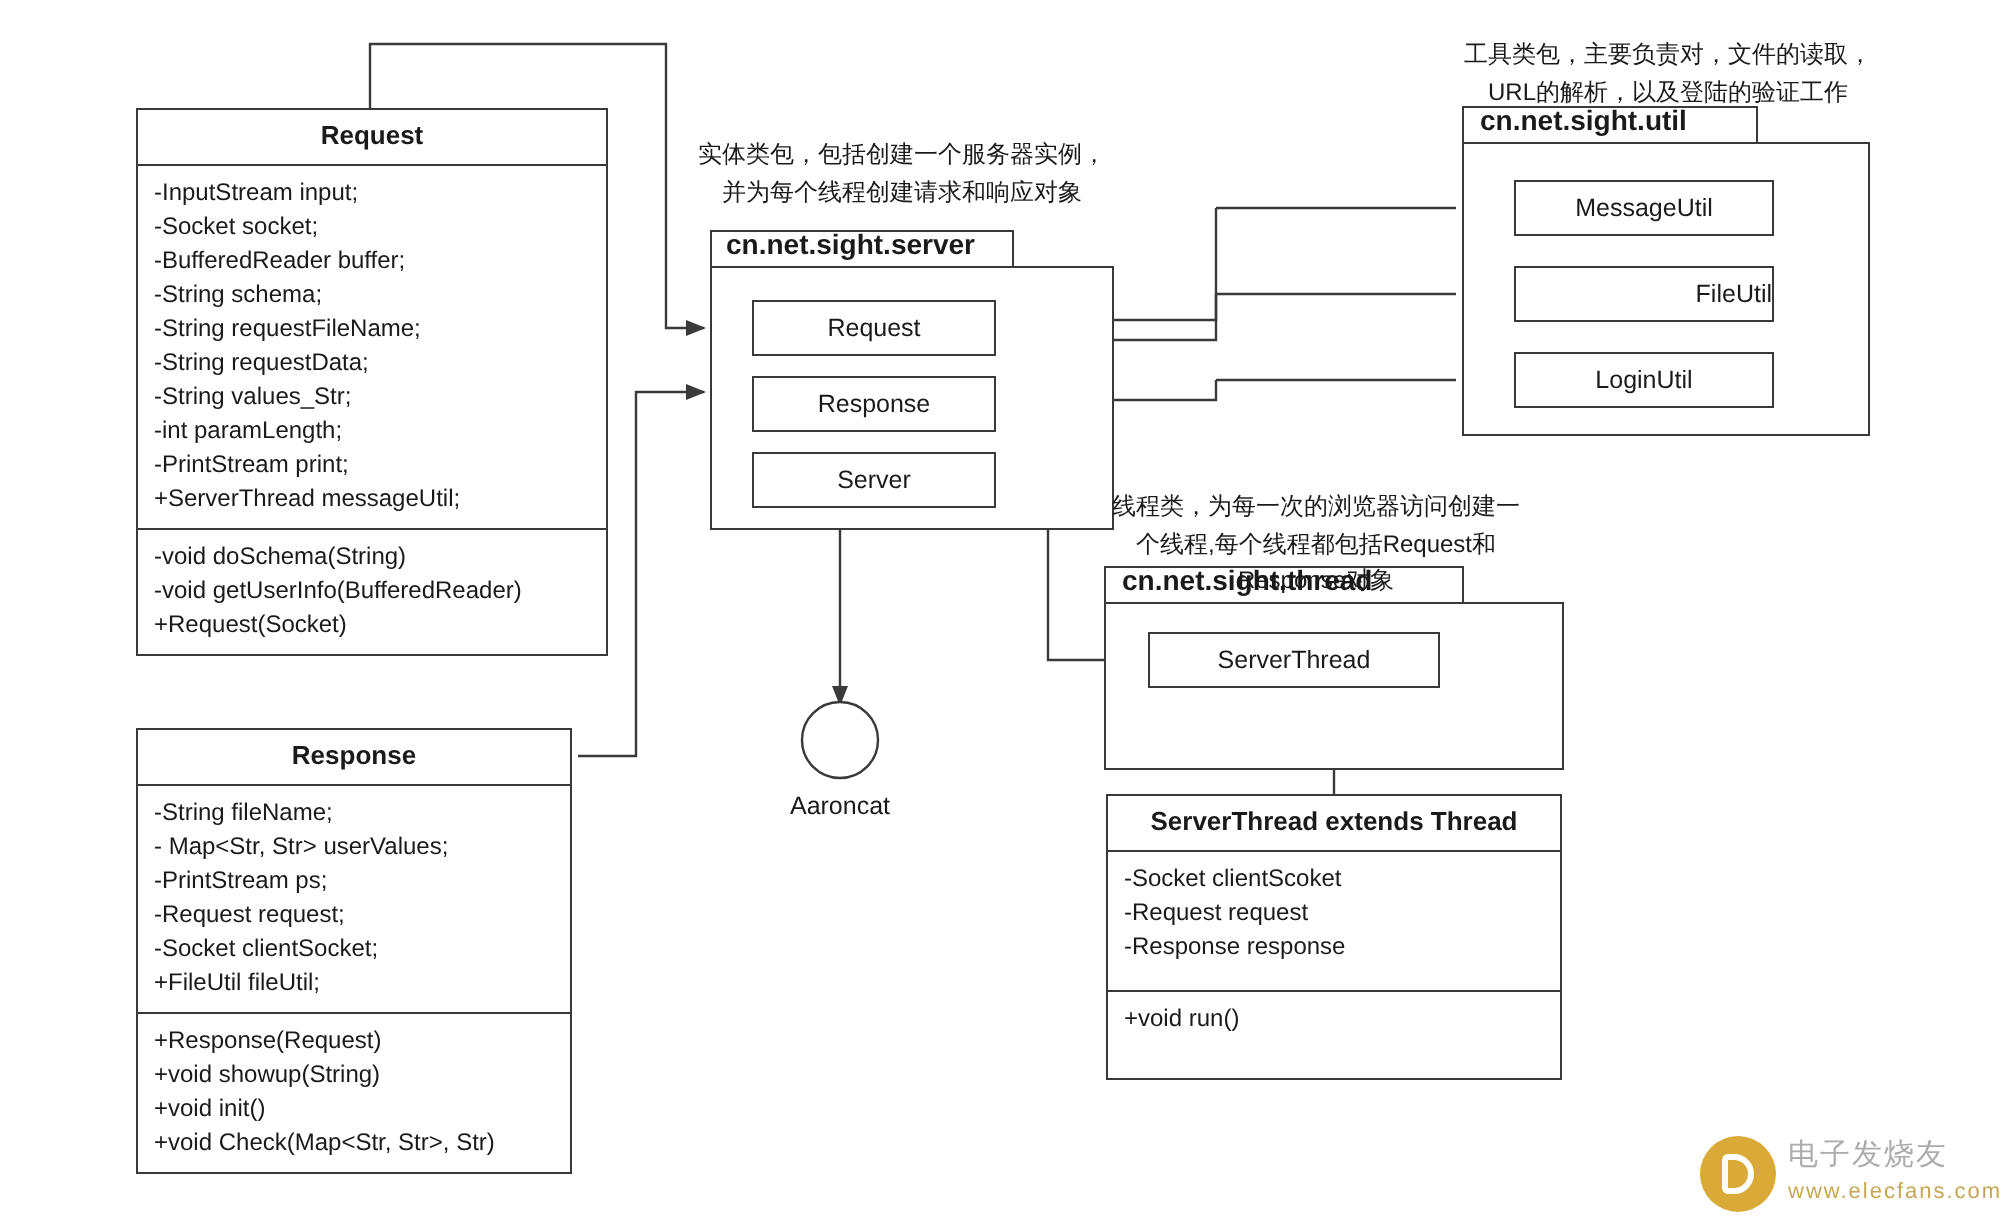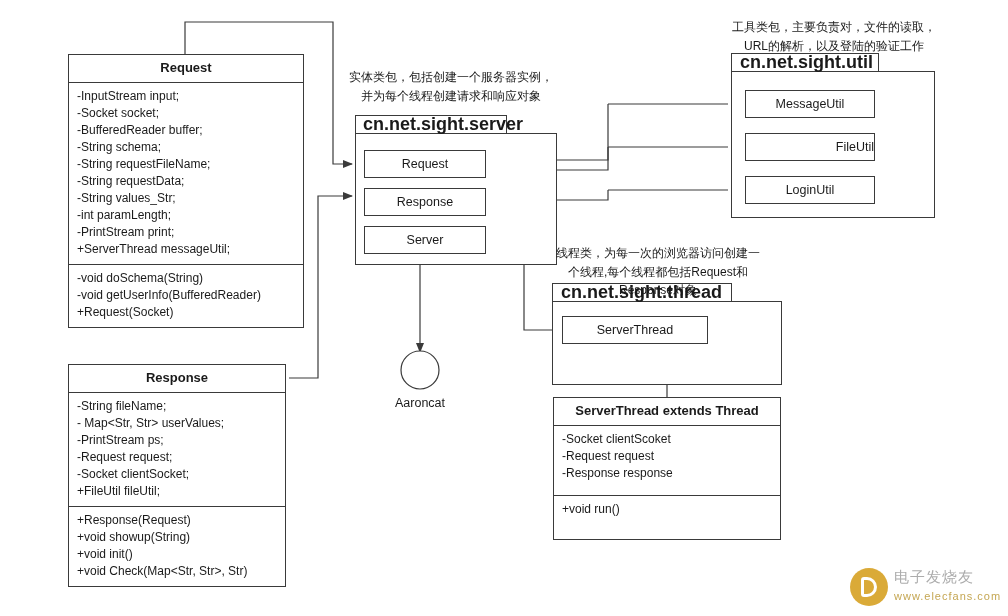--- a/index.html
+++ b/index.html
@@ -68,32 +68,33 @@
   .pkg-body {
     position: absolute;
     left: 0;
     border: 1px solid #3a3a3a;
     background: #ffffff;
     box-sizing: border-box;
   }
   .pkg-name {
     position: absolute;
     font-weight: bold;
-    font-size: 18px;
+    font-size: 14px;
     white-space: nowrap;
   }
   .inner-box {
     position: absolute;
     border: 1px solid #3a3a3a;
     background: #ffffff;
     box-sizing: border-box;
     font-size: 12.5px;
     text-align: center;
     line-height: 26px;
     height: 28px;
+    margin-left: 12px;
   }
   .note {
     position: absolute;
     font-size: 12px;
     line-height: 1.55;
     color: #1a1a1a;
     text-align: center;
   }
   .actor-label {
     position: absolute;

